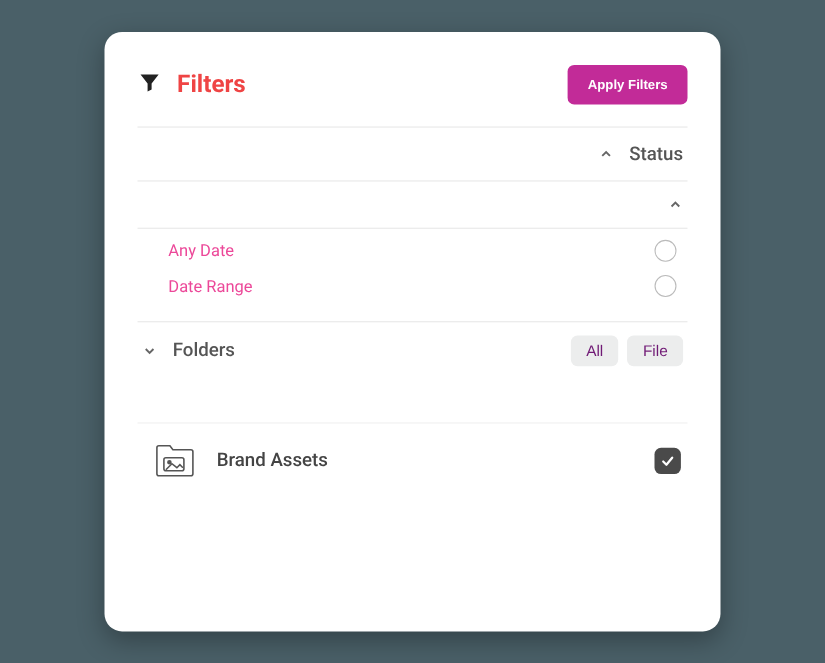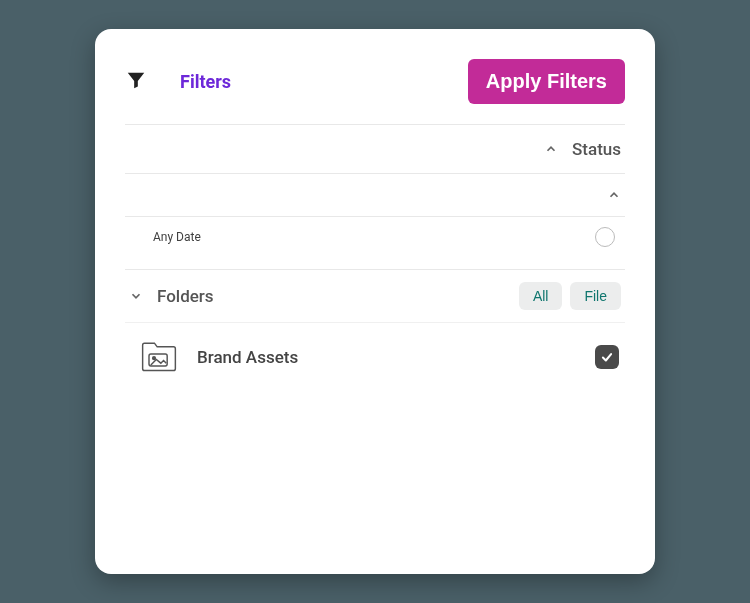--- a/index.html
+++ b/index.html
@@ -27,32 +27,31 @@
       align-items: center;
       justify-content: space-between;
       margin-bottom: 20px;
     }
     .header-left {
       display: flex;
       align-items: center;
       gap: 14px;
     }
     .title {
-      font-size: 18px;
+      font-size: 22px;
       font-weight: 700;
-      color: #6d28d9;
-      margin-left: 19px;
+      color: #ef4444;
     }
     .apply-btn {
       background: #c22b98;
       color: #fff;
       border: none;
       border-radius: 6px;
       padding: 11px 18px;
-      font-size: 20px;
+      font-size: 12px;
       font-weight: 600;
       cursor: pointer;
     }
     .section {
       border-top: 1px solid #e8e8e8;
     }
     .section-header {
       display: flex;
       align-items: center;
       gap: 14px;
@@ -75,22 +74,22 @@
     .options {
       padding: 4px 0 16px 28px;
     }
     .option-row {
       display: flex;
       align-items: center;
       justify-content: space-between;
       padding: 6px 10px 6px 0;
     }
     .option-label {
-      font-size: 12px;
-      color: #404040;
+      font-size: 15px;
+      color: #ec4899;
     }
     .radio-empty {
       width: 20px;
       height: 20px;
       border: 1.5px solid #bbb;
       border-radius: 50%;
       cursor: pointer;
     }
     .radio-selected {
       width: 20px;
@@ -110,33 +109,34 @@
       display: flex;
       align-items: center;
       gap: 14px;
     }
     .pill-group {
       display: flex;
       gap: 8px;
     }
     .pill {
       background: #eceded;
-      color: #0f766e;
+      color: #701a75;
       border: none;
       border-radius: 6px;
       padding: 6px 14px;
       font-size: 14px;
       cursor: pointer;
     }
     .folder-row {
       display: flex;
       align-items: center;
       justify-content: space-between;
       padding: 14px 6px 14px 14px;
       border-top: 1px solid #f0f0f0;
+      margin-top: 39px;
     }
     .folder-left {
       display: flex;
       align-items: center;
       gap: 18px;
     }
     .folder-name {
       font-size: 17px;
       color: #444;
       font-weight: 500;
@@ -186,20 +186,24 @@
             <polyline points="6 15 12 9 18 15"></polyline>
           </svg>
       </span>
     </div>
   </div>
 
   <div class="section">
     <div class="options">
       <div class="option-row">
         <span class="option-label">Any Date</span>
+        <span class="radio-empty"></span>
+      </div>
+      <div class="option-row">
+        <span class="option-label">Date Range</span>
         <span class="radio-empty"></span>
       </div>
     </div>
   </div>
 
 
   <div class="section">
     <div class="folders-header">
       <div class="folders-left">
         <span class="chevron">

